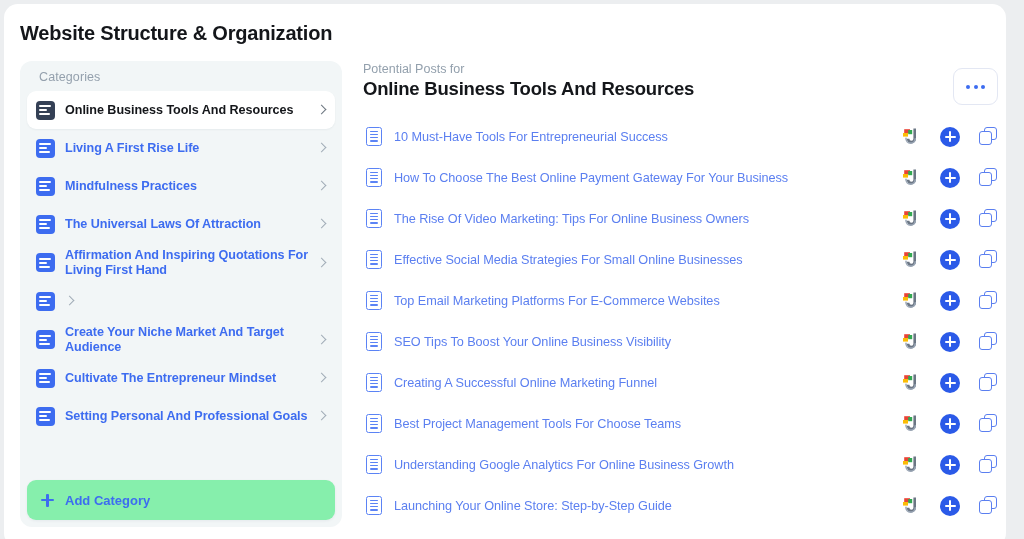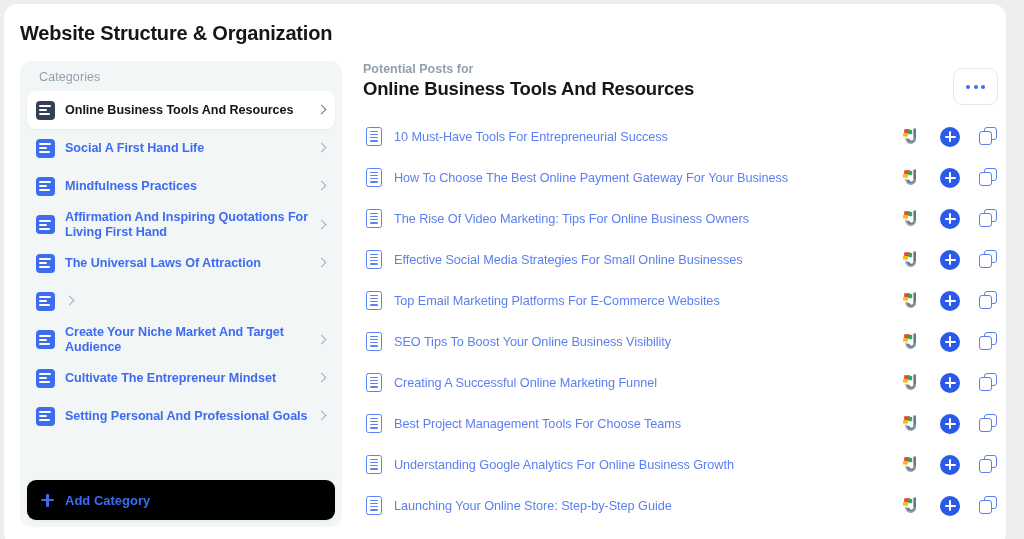--- a/index.html
+++ b/index.html
@@ -121,21 +121,21 @@
     transform: rotate(45deg);
   }
   .cat-item.selected .chev::before { border-color: #5c6672; }
 
   .add-category {
     position: absolute;
     left: 7px;
     bottom: 7px;
     width: 308px;
     height: 40px;
-    background: #000000;
+    background: #86efac;
     border-radius: 9px;
     display: flex;
     align-items: center;
     padding-left: 14px;
     cursor: pointer;
     box-shadow: 0 1px 3px rgba(20,30,60,0.06);
   }
   .plus-glyph {
     position: relative;
     width: 13px; height: 13px;
@@ -160,21 +160,20 @@
   .main {
     position: absolute;
     left: 359px;
     top: 58px;
     right: 14px;
   }
   .eyebrow {
     font-size: 12.5px;
     color: #93a0ad;
     margin-bottom: 2px;
-    font-weight: bold;
   }
   .main-title {
     font-size: 18.5px;
     font-weight: bold;
     color: #14161a;
     letter-spacing: -0.2px;
   }
 
   .more-btn {
     position: absolute;
@@ -319,48 +318,48 @@
           </span>
           <span class="cat-text">Online Business Tools And Resources</span>
           <span class="chev"></span>
         </div>
         <div class="cat-item">
           <span class="cat-icon">
             <i class="l1"></i>
             <i class="l2"></i>
             <i class="l3"></i>
           </span>
-          <span class="cat-text">Social A First Hand Life</span>
+          <span class="cat-text">Living A First Rise Life</span>
           <span class="chev"></span>
         </div>
         <div class="cat-item">
           <span class="cat-icon">
             <i class="l1"></i>
             <i class="l2"></i>
             <i class="l3"></i>
           </span>
           <span class="cat-text">Mindfulness Practices</span>
           <span class="chev"></span>
         </div>
         <div class="cat-item">
           <span class="cat-icon">
             <i class="l1"></i>
             <i class="l2"></i>
             <i class="l3"></i>
           </span>
+          <span class="cat-text">The Universal Laws Of Attraction</span>
+          <span class="chev"></span>
+        </div>
+        <div class="cat-item">
+          <span class="cat-icon">
+            <i class="l1"></i>
+            <i class="l2"></i>
+            <i class="l3"></i>
+          </span>
           <span class="cat-text">Affirmation And Inspiring Quotations For Living First Hand</span>
-          <span class="chev"></span>
-        </div>
-        <div class="cat-item">
-          <span class="cat-icon">
-            <i class="l1"></i>
-            <i class="l2"></i>
-            <i class="l3"></i>
-          </span>
-          <span class="cat-text">The Universal Laws Of Attraction</span>
           <span class="chev"></span>
         </div>
         <div class="cat-item">
           <span class="cat-icon">
             <i class="l1"></i>
             <i class="l2"></i>
             <i class="l3"></i>
           </span>
           <span class="chev"></span>
         </div>

